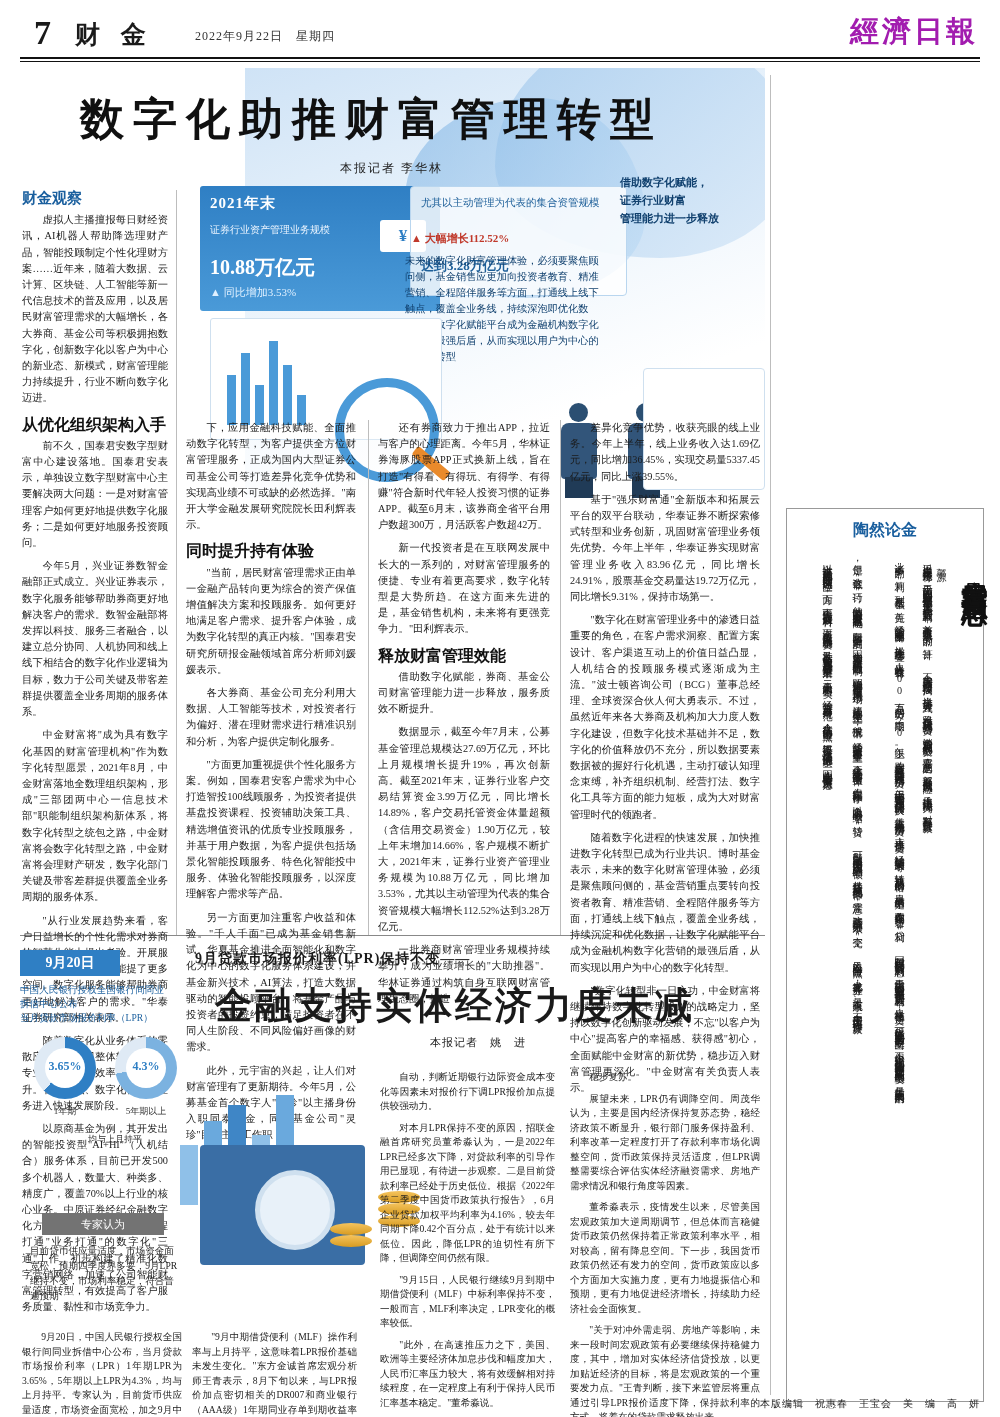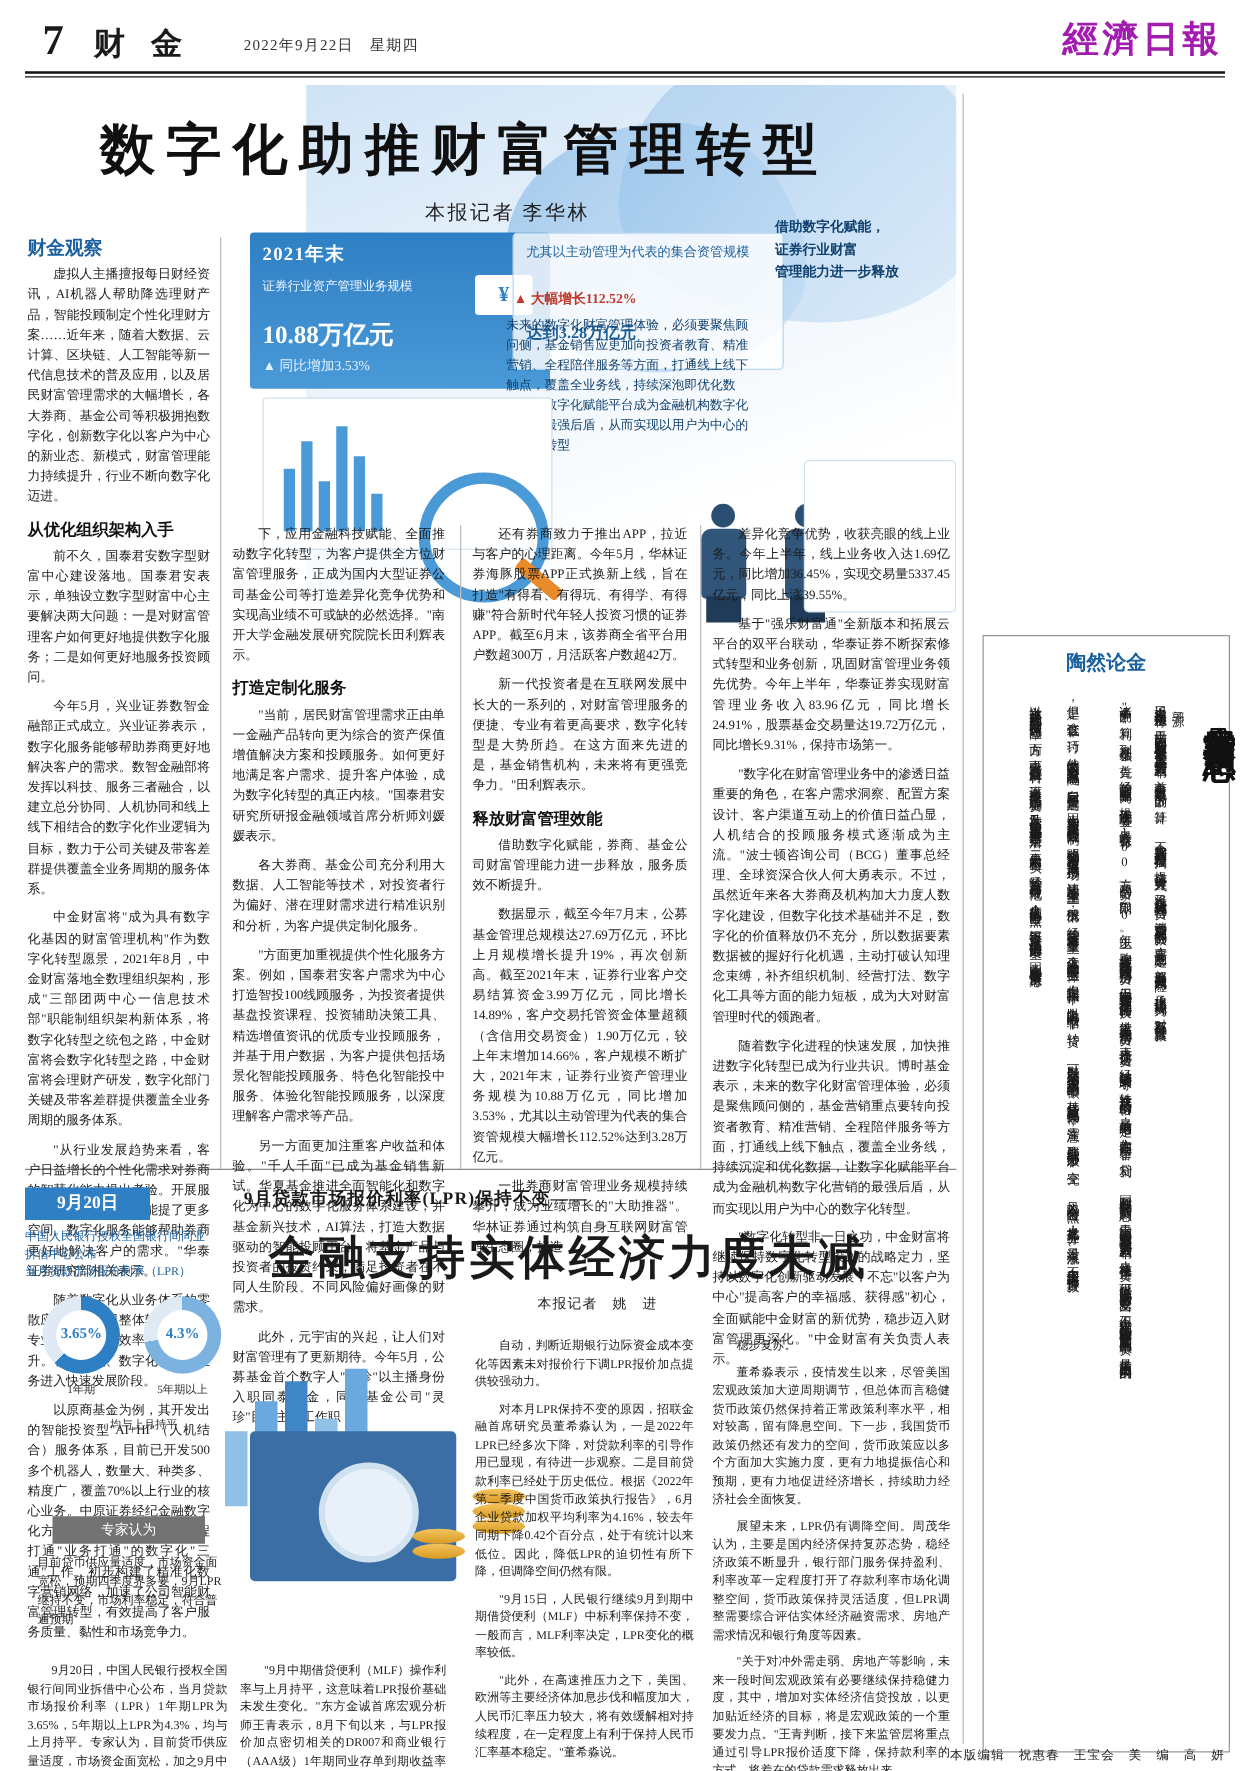--- a/index.html
+++ b/index.html
@@ -15,21 +15,21 @@
   .mh-rule{position:absolute;left:20px;top:57px;width:960px;height:2px;background:#111;}
   .mh-rule2{position:absolute;left:20px;top:61px;width:960px;height:1px;background:#111;}
 
   
   .feature{position:absolute;left:20px;top:68px;width:745px;height:430px;overflow:hidden;}
   .feat-bg{position:absolute;right:0;top:0;width:520px;height:430px;
      background:linear-gradient(160deg,#cfe3f6 0%,#e8f2fb 35%,#ffffff 75%);}
   .blob1{position:absolute;right:-30px;top:-40px;width:300px;height:230px;border-radius:50% 50% 45% 55%/60% 55% 45% 40%;background:linear-gradient(135deg,#a9cdee,#d9e9f8);opacity:.85;}
   .blob2{position:absolute;right:120px;top:30px;width:240px;height:200px;border-radius:55% 45% 50% 50%/50% 60% 40% 50%;background:linear-gradient(120deg,#7fb4e4,#bfdcf5);opacity:.6;}
   .headline{position:absolute;left:60px;top:22px;font-size:44px;font-weight:bold;letter-spacing:9px;font-family:"DejaVu Sans",sans-serif;color:#101010;}
-  .byline{position:absolute;left:320px;top:92px;font-size:16px;color:#222;letter-spacing:2px;}
+  .byline{position:absolute;left:320px;top:92px;font-size:12px;color:#222;letter-spacing:2px;}
 
   
   .statcard{position:absolute;left:180px;top:118px;width:240px;height:125px;background:linear-gradient(180deg,#2f7fc4,#4a9ad8);border-radius:3px;color:#fff;}
   .stat-date{position:absolute;left:10px;top:8px;font-size:15px;font-weight:bold;letter-spacing:1px;}
   .stat-sub{position:absolute;left:10px;top:36px;font-size:10px;line-height:15px;width:220px;color:#eaf4ff;}
   .stat-big{position:absolute;left:10px;top:68px;font-size:20px;font-weight:bold;}
   .stat-delta{position:absolute;left:10px;top:99px;font-size:11px;color:#dff0ff;}
   .stat-icon{position:absolute;right:14px;top:34px;width:46px;height:32px;background:#fff;border-radius:3px;color:#2f7fc4;font-size:17px;font-weight:bold;text-align:center;line-height:32px;}
   .chipbox{position:absolute;left:390px;top:118px;width:215px;height:108px;background:rgba(255,255,255,.82);border:1px solid #b9d6ef;border-radius:4px;}
   .chip-t{position:absolute;left:10px;top:8px;font-size:10.5px;color:#1d5f99;line-height:16px;width:195px;}
@@ -44,21 +44,21 @@
   .mag-handle{position:absolute;left:200px;top:140px;width:42px;height:11px;background:#e98a2b;transform:rotate(40deg);border-radius:3px;}
   .person{position:absolute;bottom:0;width:48px;height:95px;}
   .person .head{position:absolute;left:14px;top:0;width:19px;height:19px;border-radius:50%;background:#2b4f72;}
   .person .body{position:absolute;left:6px;top:20px;width:36px;height:56px;background:#32557a;border-radius:8px 8px 4px 4px;}
   .person .legs{position:absolute;left:10px;top:74px;width:28px;height:22px;background:#203b57;}
   .devbox{position:absolute;right:0;bottom:8px;width:120px;height:120px;background:#fff;border:1px solid #cfe0ef;border-radius:4px;}
 
   
   .col{position:absolute;font-size:10.3px;line-height:16.2px;text-align:justify;color:#1b1b1b;}
   .colhead{font-size:15px;font-weight:bold;color:#1a5f9e;margin:0 0 6px 0;font-family:"DejaVu Sans",sans-serif;}
-  .subhead{font-size:13px;font-weight:bold;margin:10px 0 5px 0;font-family:"DejaVu Sans",sans-serif;color:#111;}
+  .subhead{font-size:16px;font-weight:bold;margin:10px 0 5px 0;font-family:"DejaVu Sans",sans-serif;color:#111;}
   .col p{margin:0 0 7px 0;text-indent:2em;}
 
   .vrule{position:absolute;background:#bdbdbd;width:1px;}
   .hrule{position:absolute;background:#888;height:1px;}
 
   
   .bfeature{position:absolute;left:20px;top:945px;width:745px;height:455px;}
   .blabel{position:absolute;left:0;top:5px;width:100px;height:26px;background:#2f7fc4;color:#fff;font-size:14px;font-weight:bold;text-align:center;line-height:26px;}
   .bkicker{position:absolute;left:175px;top:5px;font-size:14px;font-weight:bold;letter-spacing:1px;}
   .bhead{position:absolute;left:195px;top:36px;font-size:37px;font-weight:bold;letter-spacing:3px;font-family:"DejaVu Sans",sans-serif;}
@@ -164,21 +164,21 @@
     <p>今年5月，兴业证券数智金融部正式成立。兴业证券表示，数字化服务能够帮助券商更好地解决客户的需求。数智金融部将发挥以科技、服务三者融合，以建立总分协同、人机协同和线上线下相结合的数字化作业逻辑为目标，数力于公司关键及带客差群提供覆盖全业务周期的服务体系。</p>
     <p>中金财富将"成为具有数字化基因的财富管理机构"作为数字化转型愿景，2021年8月，中金财富落地全数理组织架构，形成"三部团两中心一信息技术部"职能制组织架构新体系，将数字化转型之统包之路，中金财富将会数字化转型之路，中金财富将会理财产研发，数字化部门关键及带客差群提供覆盖全业务周期的服务体系。</p>
     <p>"从行业发展趋势来看，客户日益增长的个性化需求对券商的智慧化能力提出考验。开展服务分工与运营整方面能提了更多空间。数字化服务能够帮助券商更好地解决客户的需求。"华泰证券研究部相关表示。</p>
     <p>随着数字化从业务体系的零散应用走向公司整体转型，企业专业能力和运营效率得以显著提升。智能投顾、数字化营销等业务进入快速发展阶段。</p>
     <p>以原商基金为例，其开发出的智能投资型"AI+HI"（人机结合）服务体系，目前已开发500多个机器人，数量大、种类多、精度广，覆盖70%以上行业的核心业务。中原证券经纪金融数字化方面提出了"数据打通""流程打通"业务打通"的数字化"三通"工作，初步构建了精准化数字营销网络，加速了公司智能财富管理转型，有效提高了客户服务质量、黏性和市场竞争力。</p>
 
   </div>
 
   <div class="col" style="left:186px;top:420px;width:170px;">
     <p>下，应用金融科技赋能、全面推动数字化转型，为客户提供全方位财富管理服务，正成为国内大型证券公司基金公司等打造差异化竞争优势和实现高业绩不可或缺的必然选择。"南开大学金融发展研究院院长田利辉表示。</p>
-    <div class="subhead">打造定制化服务</div>
+    <div class="subhead">同时提升持有体验</div>
     <p>"当前，居民财富管理需求正由单一金融产品转向更为综合的资产保值增值解决方案和投顾服务。如何更好地满足客户需求、提升客户体验，成为数字化转型的真正内核。"国泰君安研究所研报金融领域首席分析师刘媛媛表示。</p>
     <p>各大券商、基金公司充分利用大数据、人工智能等技术，对投资者行为偏好、潜在理财需求进行精准识别和分析，为客户提供定制化服务。</p>
     <p>"方面更加重视提供个性化服务方案。例如，国泰君安客户需求为中心打造智投100线顾服务，为投资者提供基盘投资课程、投资辅助决策工具、精选增值资讯的优质专业投顾服务，并基于用户数据，为客户提供包括场景化智能投顾服务、特色化智能投中服务、体验化智能投顾服务，以深度理解客户需求等产品。</p>
     <p>另一方面更加注重客户收益和体验。"千人千面"已成为基金销售新试。华夏基金推进全面智能化和数字化为中心的数字化服务体系建设，并基金新兴技术，AI算法，打造大数据驱动的智能投顾平台，将基金产品与投资者的投资约束，满足投资者在不同人生阶段、不同风险偏好画像的财需求。</p>
     <p>此外，元宇宙的兴起，让人们对财富管理有了更新期待。今年5月，公募基金首个数字人"灵珍"以主播身份入职同泰基金，同泰基金公司"灵珍"目前主要工作职</p>
   </div>
 
   <div class="col" style="left:378px;top:420px;width:172px;">
     <p>还有券商致力于推出APP，拉近与客户的心理距离。今年5月，华林证券海豚股票APP正式换新上线，旨在打造"有得看、有得玩、有得学、有得赚"符合新时代年轻人投资习惯的证券APP。截至6月末，该券商全省平台用户数超300万，月活跃客户数超42万。</p>
     <p>新一代投资者是在互联网发展中长大的一系列的，对财富管理服务的便捷、专业有着更高要求，数字化转型是大势所趋。在这方面来先进的是，基金销售机构，未来将有更强竞争力。"田利辉表示。</p>
@@ -247,22 +247,22 @@
   </div>
   <div class="col" style="left:380px;top:1070px;width:175px;font-size:9.6px;line-height:14.5px;">
     <p>自动，判断近期银行边际资金成本变化等因素未对报价行下调LPR报价加点提供较强动力。</p>
     <p>对本月LPR保持不变的原因，招联金融首席研究员董希淼认为，一是2022年LPR已经多次下降，对贷款利率的引导作用已显现，有待进一步观察。二是目前贷款利率已经处于历史低位。根据《2022年第二季度中国货币政策执行报告》，6月企业贷款加权平均利率为4.16%，较去年同期下降0.42个百分点，处于有统计以来低位。因此，降低LPR的迫切性有所下降，但调降空间仍然有限。</p>
     <p>"9月15日，人民银行继续9月到期中期借贷便利（MLF）中标利率保持不变，一般而言，MLF利率决定，LPR变化的概率较低。</p>
     <p>"此外，在高速推压力之下，美国、欧洲等主要经济体加息步伐和幅度加大，人民币汇率压力较大，将有效缓解相对持续程度，在一定程度上有利于保持人民币汇率基本稳定。"董希淼说。</p>
 
   </div>
   <div class="col" style="left:570px;top:1070px;width:190px;font-size:9.6px;line-height:14.5px;">
     <p>稳步复苏。</p>
+    <p>展望未来，LPR仍有调降空间。周茂华认为，主要是国内经济保持复苏态势，稳经济政策不断显升，银行部门服务保持盈利、利率改革一定程度打开了存款利率市场化调整空间，货币政策保持灵活适度，但LPR调整需要综合评估实体经济融资需求、房地产需求情况和银行角度等因素。</p>
     <p>董希淼表示，疫情发生以来，尽管美国宏观政策加大逆周期调节，但总体而言稳健货币政策仍然保持着正常政策利率水平，相对较高，留有降息空间。下一步，我国货币政策仍然还有发力的空间，货币政策应以多个方面加大实施力度，更有力地提振信心和预期，更有力地促进经济增长，持续助力经济社会全面恢复。</p>
-    <p>展望未来，LPR仍有调降空间。周茂华认为，主要是国内经济保持复苏态势，稳经济政策不断显升，银行部门服务保持盈利、利率改革一定程度打开了存款利率市场化调整空间，货币政策保持灵活适度，但LPR调整需要综合评估实体经济融资需求、房地产需求情况和银行角度等因素。</p>
     <p>"关于对冲外需走弱、房地产等影响，未来一段时间宏观政策有必要继续保持稳健力度，其中，增加对实体经济信贷投放，以更加贴近经济的目标，将是宏观政策的一个重要发力点。"王青判断，接下来监管层将重点通过引导LPR报价适度下降，保持款利率的方式，将着在的贷款需求释放出来。</p>
 
   </div>
 
   <div class="panel"></div>
   <div class="panel-title">陶然论金</div>
   <div class="vtitle">房贷服务不可动『歪心思』</div>
   <div class="vauthor">郭子源</div>
 
   <div class="vcol" style="right:64px;top:556px;width:26px;">近日多家媒体报道称，由于目前的购房贷款利率整体低于个人住房无差正二套房贷款利率，首套个人引流吸引了部分的"算计"，不少购房者开始通过转按揭、提前还贷等方式，将已有房贷转成为经营贷、消费贷利息更低的贷款。需要注意的是，部分服务做局属风险，承担违法违规行为，对部分不良贷款贷款。</div>

